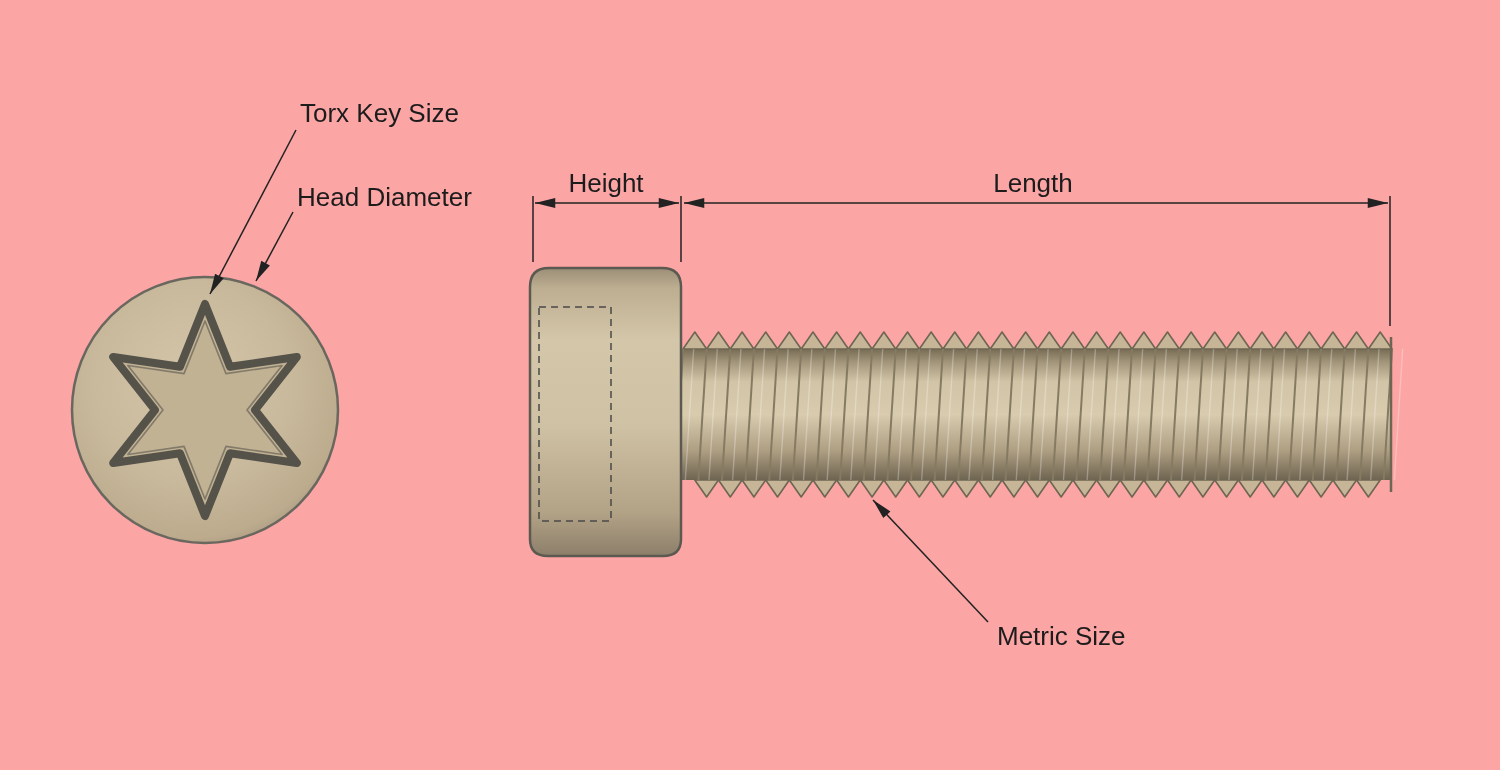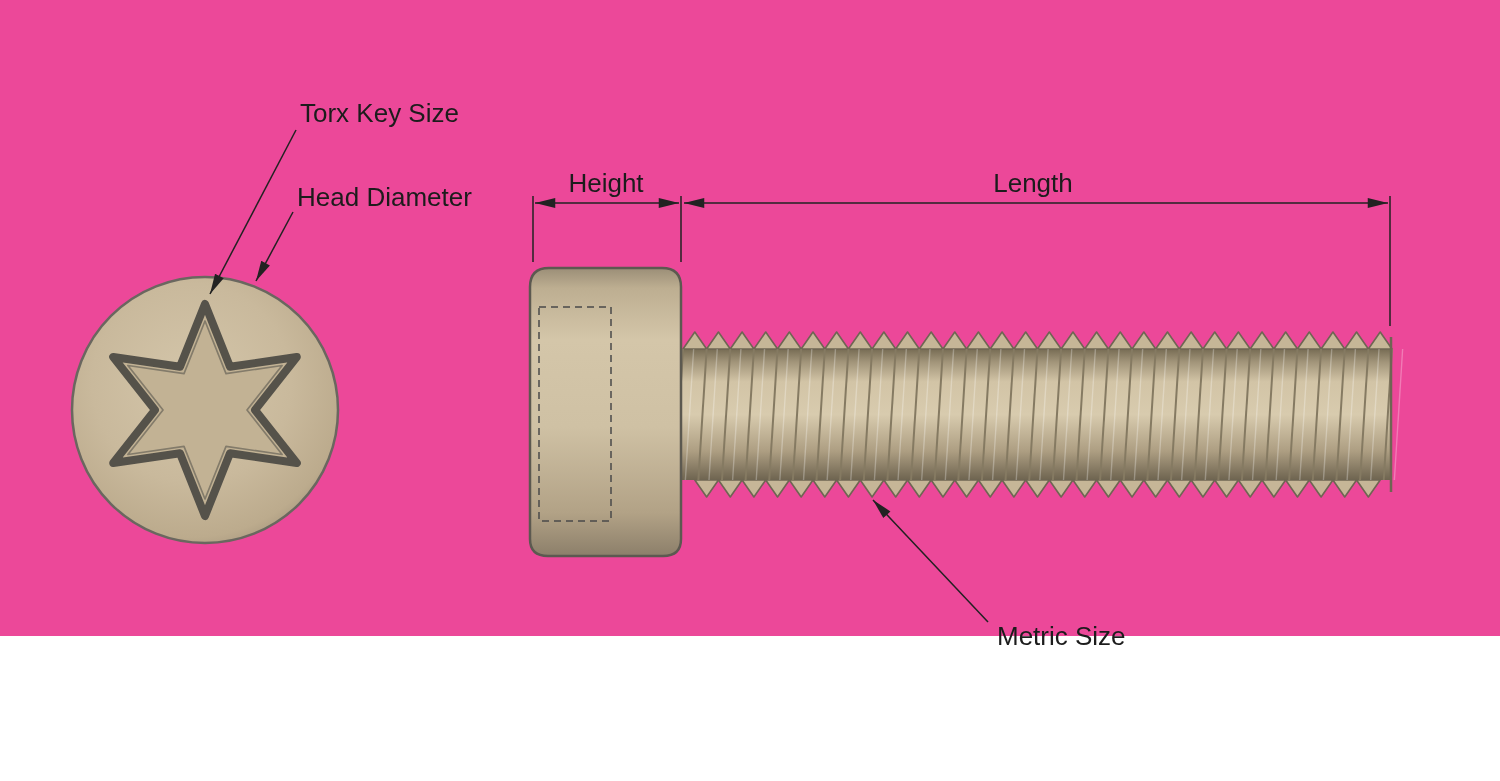--- a/index.html
+++ b/index.html
@@ -7,22 +7,22 @@
     padding:0;
     background:#ffffff;
     width:1500px;
     height:781px;
     overflow:hidden;
     font-family:"Liberation Sans", sans-serif;
   }
   .stage{
     position:relative;
     width:1500px;
-    height:636px;
-    background:#ec4899;
+    height:770px;
+    background:#fca5a5;
   }
   svg{display:block;}
   text.dim-label{
     font-family:"Liberation Sans", sans-serif;
     font-size:26px;
     fill:#1c1c1c;
   }
 </style>
 </head>
 <body>

